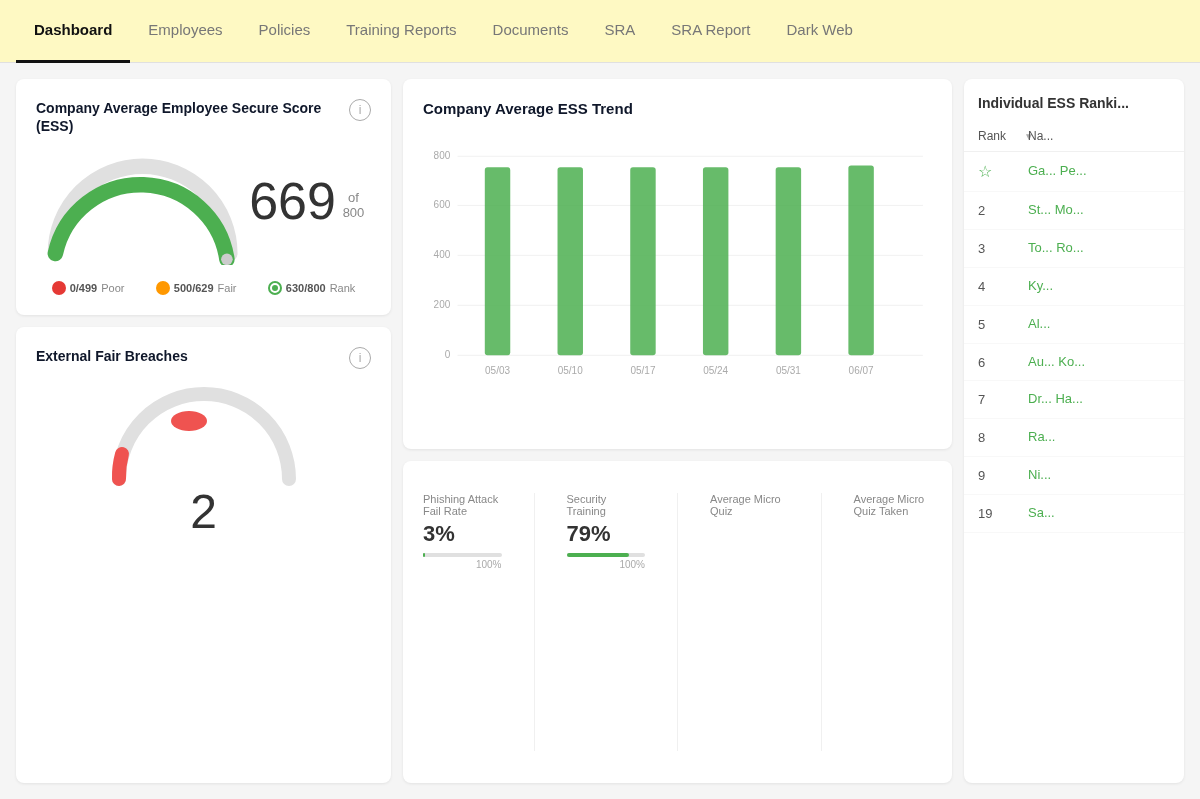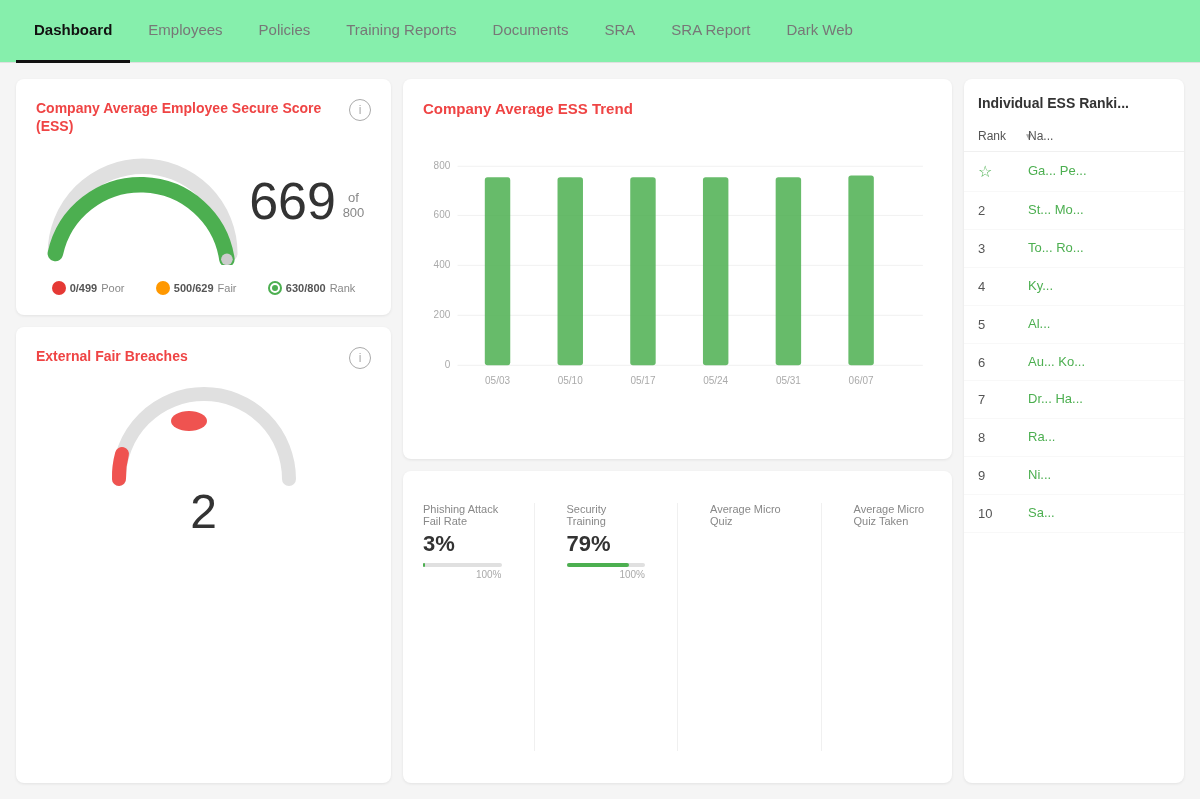--- a/index.html
+++ b/index.html
@@ -1,33 +1,33 @@
 <!DOCTYPE html>
 <html><head>
   <meta charset="utf-8">
   <style>
     * { box-sizing: border-box; margin: 0; padding: 0; }
     body { font-family: -apple-system, BlinkMacSystemFont, 'Segoe UI', sans-serif; background: #f5f5f5; color: #333; }
 
     
-    .nav { background: #86efac; border-bottom: 1px solid #e0e0e0; display: flex; align-items: center; padding: 0 16px; height: 63px; }
+    .nav { background: #fef9c3; border-bottom: 1px solid #e0e0e0; display: flex; align-items: center; padding: 0 16px; height: 63px; }
     .nav-item { padding: 0 18px; height: 63px; display: flex; align-items: center; font-size: 15px; color: #777; cursor: pointer; border-bottom: 3px solid transparent; text-decoration: none; }
     .nav-item.active { color: #111; font-weight: 600; border-bottom: 3px solid #111; }
 
     
     .main { display: flex; gap: 0; padding: 16px; height: calc(799px - 63px); overflow: hidden; }
 
     
     .left-col { width: 375px; flex-shrink: 0; display: flex; flex-direction: column; gap: 12px; margin-right: 12px; }
 
     
     .card { background: #fff; border-radius: 8px; padding: 20px; box-shadow: 0 1px 3px rgba(0,0,0,0.08); }
 
     .card-header { display: flex; justify-content: space-between; align-items: flex-start; margin-bottom: 10px; }
-    .card-title { font-size: 14px; font-weight: 600; color: #ef4444; line-height: 1.3; }
+    .card-title { font-size: 14px; font-weight: 600; color: #0f172a; line-height: 1.3; }
     .info-icon { width: 22px; height: 22px; border-radius: 50%; border: 1.5px solid #aaa; display: flex; align-items: center; justify-content: center; font-size: 12px; color: #aaa; cursor: pointer; flex-shrink: 0; }
 
     
     .gauge-container { display: flex; flex-direction: row; align-items: center; margin: 10px 0 16px; }
     .gauge-svg { width: 220px; height: 120px; }
     .gauge-score { font-size: 52px; font-weight: 300; color: #333; text-align: center; margin-top: -8px; }
     .gauge-of { font-size: 13px; color: #888; text-align: center; }
 
     
     .legend { display: flex; justify-content: space-around; margin-top: 10px; }
@@ -145,21 +145,21 @@
         </svg>
         <div class="breach-number">2</div>
       </div>
     </div>
 
   </div>
 
   <div class="mid-col">
 
     <div class="card" style="flex: 0 0 auto;">
-      <div class="card-title" style="margin-bottom:20px;font-size:15px;">Company Average ESS Trend</div>
+      <div class="card-title" style="margin-bottom:10px;font-size:15px;">Company Average ESS Trend</div>
       <div class="chart-area" style="height:300px;">
         <svg width="100%" height="100%" viewBox="0 0 560 300">
 
           <text x="30" y="18" font-size="11" fill="#aaa" text-anchor="end">800</text>
           <text x="30" y="72" font-size="11" fill="#aaa" text-anchor="end">600</text>
           <text x="30" y="127" font-size="11" fill="#aaa" text-anchor="end">400</text>
           <text x="30" y="182" font-size="11" fill="#aaa" text-anchor="end">200</text>
           <text x="30" y="237" font-size="11" fill="#aaa" text-anchor="end">0</text>
 
           <line x1="38" y1="15" x2="550" y2="15" stroke="#f0f0f0" stroke-width="1"></line>
@@ -271,19 +271,19 @@
         </div>
         <div class="rank-row">
           <div class="rank-num-cell">8</div>
           <div class="rank-name-cell">Ra...</div>
         </div>
         <div class="rank-row">
           <div class="rank-num-cell">9</div>
           <div class="rank-name-cell">Ni...</div>
         </div>
         <div class="rank-row">
-          <div class="rank-num-cell">10</div>
+          <div class="rank-num-cell">19</div>
           <div class="rank-name-cell">Sa...</div>
         </div>
       </div>
   </div>
 
 </div>
 
 </body></html>

